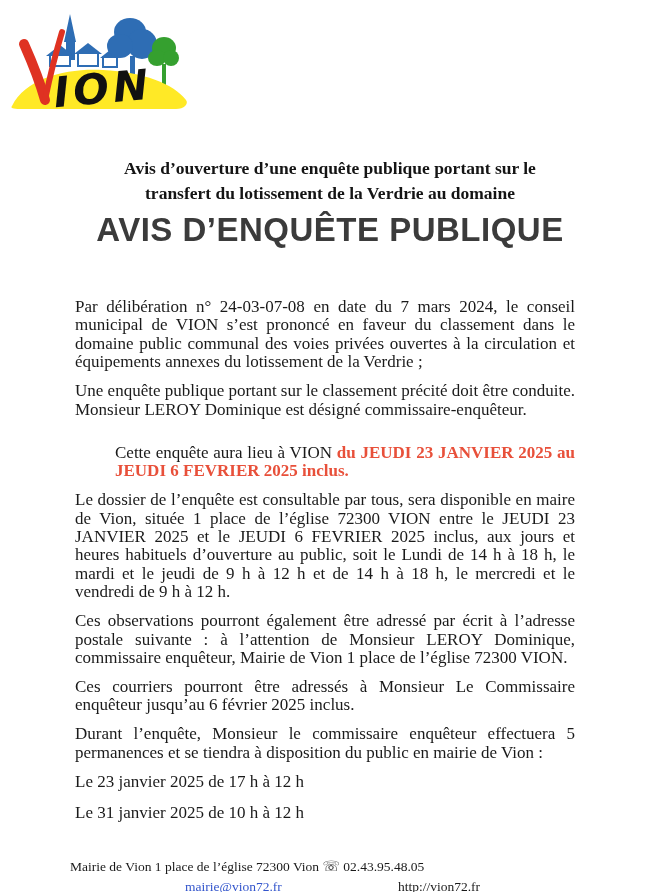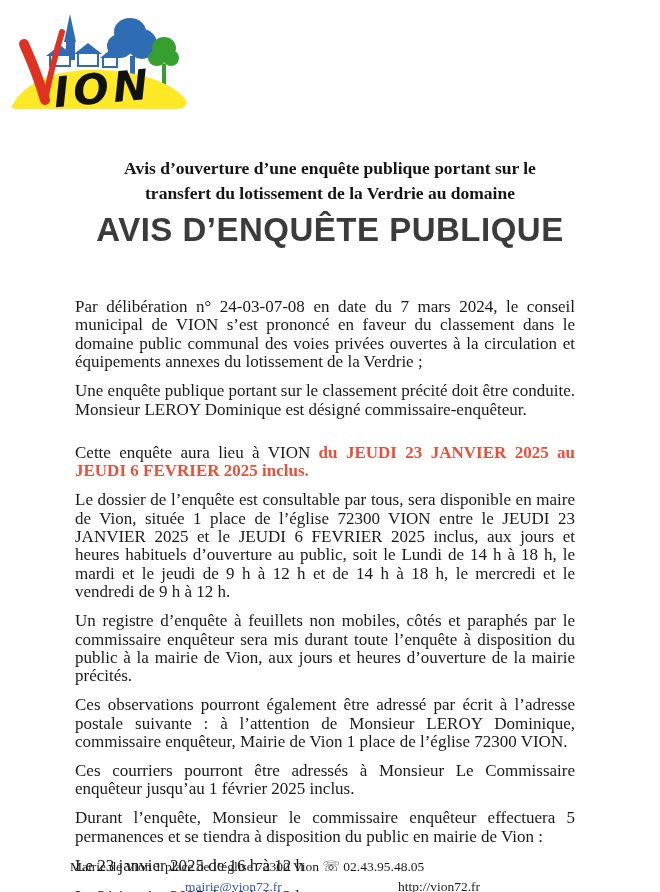--- a/index.html
+++ b/index.html
@@ -46,21 +46,21 @@
   .body-text {
     position: absolute;
     top: 298px;
     left: 75px;
     width: 500px;
     font-size: 17px;
     line-height: 18.4px;
     text-align: justify;
   }
   .body-text p { margin: 0 0 10.5px 0; }
-  .body-text p.gap-before { margin-top: 25px; }
+  .body-text p.gap-before { margin-top: 25px; margin-left: 40px; }
   .highlight { color: #e8503a; font-weight: bold; }
   .perm-line { text-align: left; margin-bottom: 13px !important; }
   .footer {
     position: absolute;
     top: 857px;
     left: 70px;
     width: 520px;
     font-size: 13.5px;
     line-height: 19px;
   }
@@ -122,25 +122,24 @@
     <div>transfert du lotissement de la Verdrie au domaine</div>
   </div>
 
   <div class="big-title">AVIS D’ENQUÊTE PUBLIQUE</div>
 
   <div class="body-text">
     <p>Par délibération n° 24-03-07-08 en date du 7 mars 2024, le conseil municipal de VION s’est prononcé en faveur du classement dans le domaine public communal des voies privées ouvertes à la circulation et équipements annexes du lotissement de la Verdrie ;</p>
     <p>Une enquête publique portant sur le classement précité doit être conduite. Monsieur LEROY Dominique est désigné commissaire-enquêteur.</p>
     <p class="gap-before"><span>Cette enquête aura lieu à VION </span><span class="highlight">du JEUDI 23 JANVIER 2025 au JEUDI 6 FEVRIER 2025 inclus.</span></p>
     <p>Le dossier de l’enquête est consultable par tous, sera disponible en maire de Vion, située 1 place de l’église 72300 VION entre le JEUDI 23 JANVIER 2025 et le JEUDI 6 FEVRIER 2025 inclus, aux jours et heures habituels d’ouverture au public, soit le Lundi de 14 h à 18 h, le mardi et le jeudi de 9 h à 12 h et de 14 h à 18 h, le mercredi et le vendredi de 9 h à 12 h.</p>
-    <p>Un registre d’enquête à feuillets non mobiles, côtés et paraphés par le commissaire enquêteur sera mis durant toute l’enquête à disposition du public à la mairie de Vion, aux jours et heures d’ouverture de la mairie précités.</p>
     <p>Ces observations pourront également être adressé par écrit à l’adresse postale suivante : à l’attention de Monsieur LEROY Dominique, commissaire enquêteur, Mairie de Vion 1 place de l’église 72300 VION.</p>
-    <p>Ces courriers pourront être adressés à Monsieur Le Commissaire enquêteur jusqu’au 1 février 2025 inclus.</p>
+    <p>Ces courriers pourront être adressés à Monsieur Le Commissaire enquêteur jusqu’au 6 février 2025 inclus.</p>
     <p>Durant l’enquête, Monsieur le commissaire enquêteur effectuera 5 permanences et se tiendra à disposition du public en mairie de Vion :</p>
-    <p class="perm-line">Le 23 janvier 2025 de 16 h à 12 h</p>
+    <p class="perm-line">Le 23 janvier 2025 de 17 h à 12 h</p>
     <p class="perm-line">Le 31 janvier 2025 de 10 h à 12 h</p>
 
   </div>
 
   <div class="footer">
     <div class="footer-line1">
       <span>Mairie de Vion 1 place de l’église 72300 Vion</span>
       <span class="phone-icon">☏</span>
       <span>02.43.95.48.05</span>
     </div>

